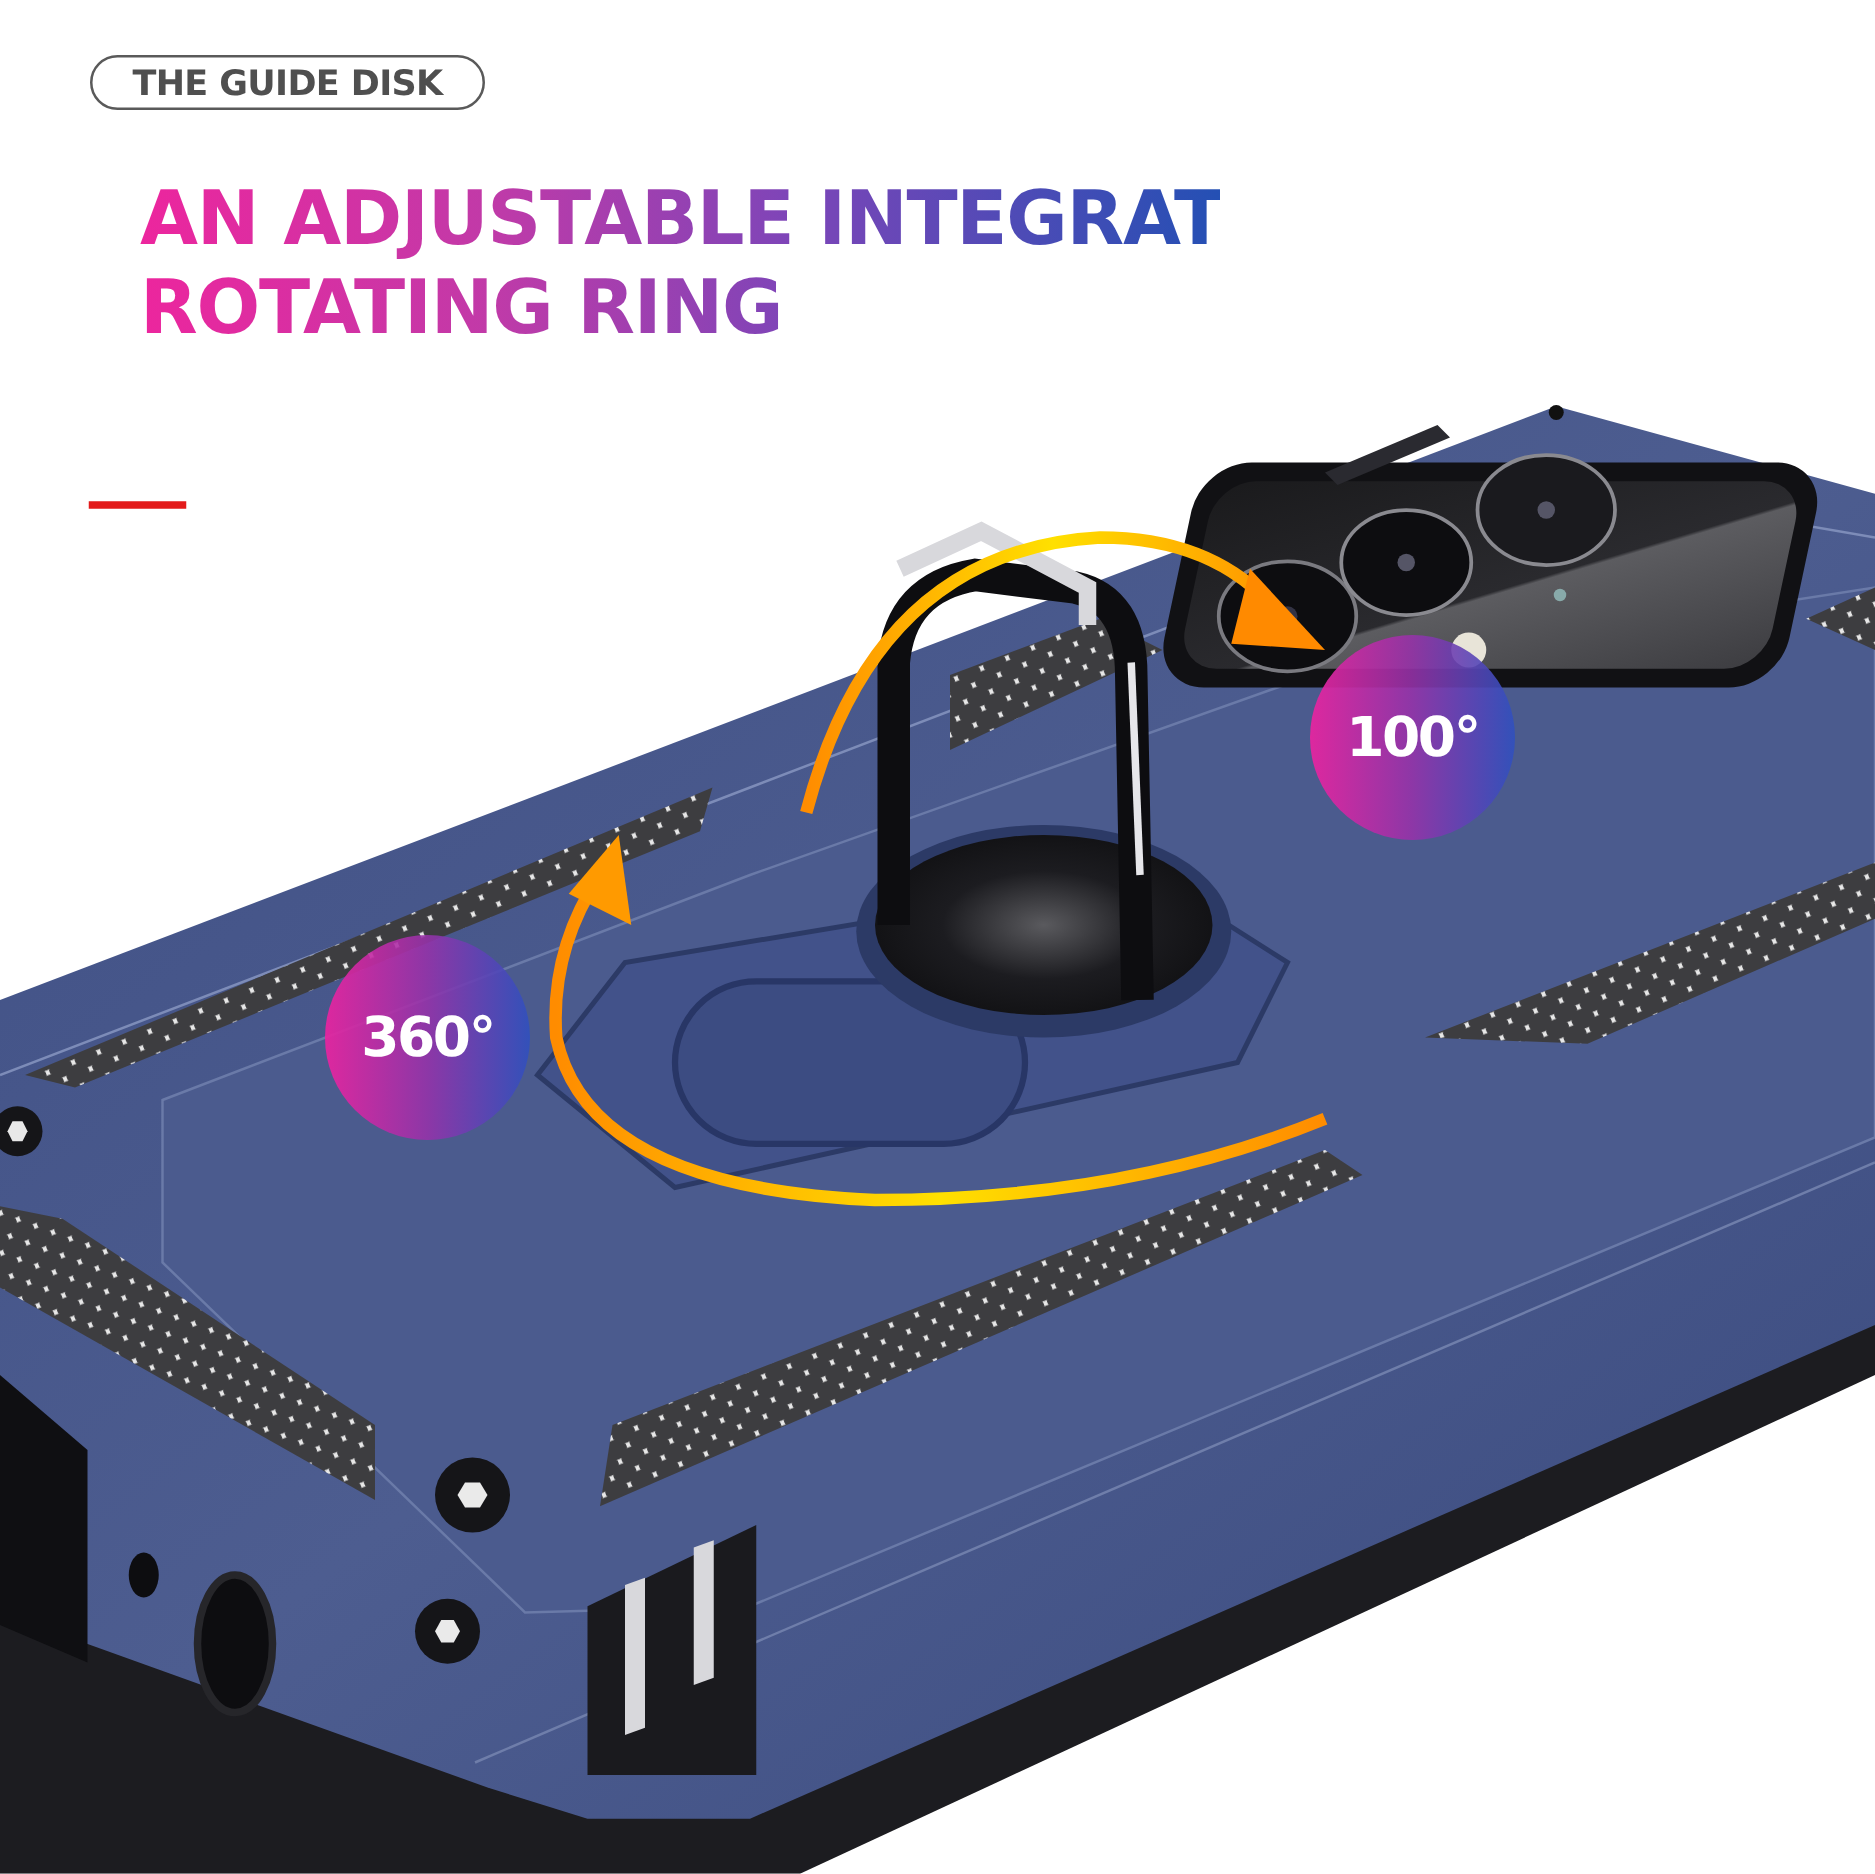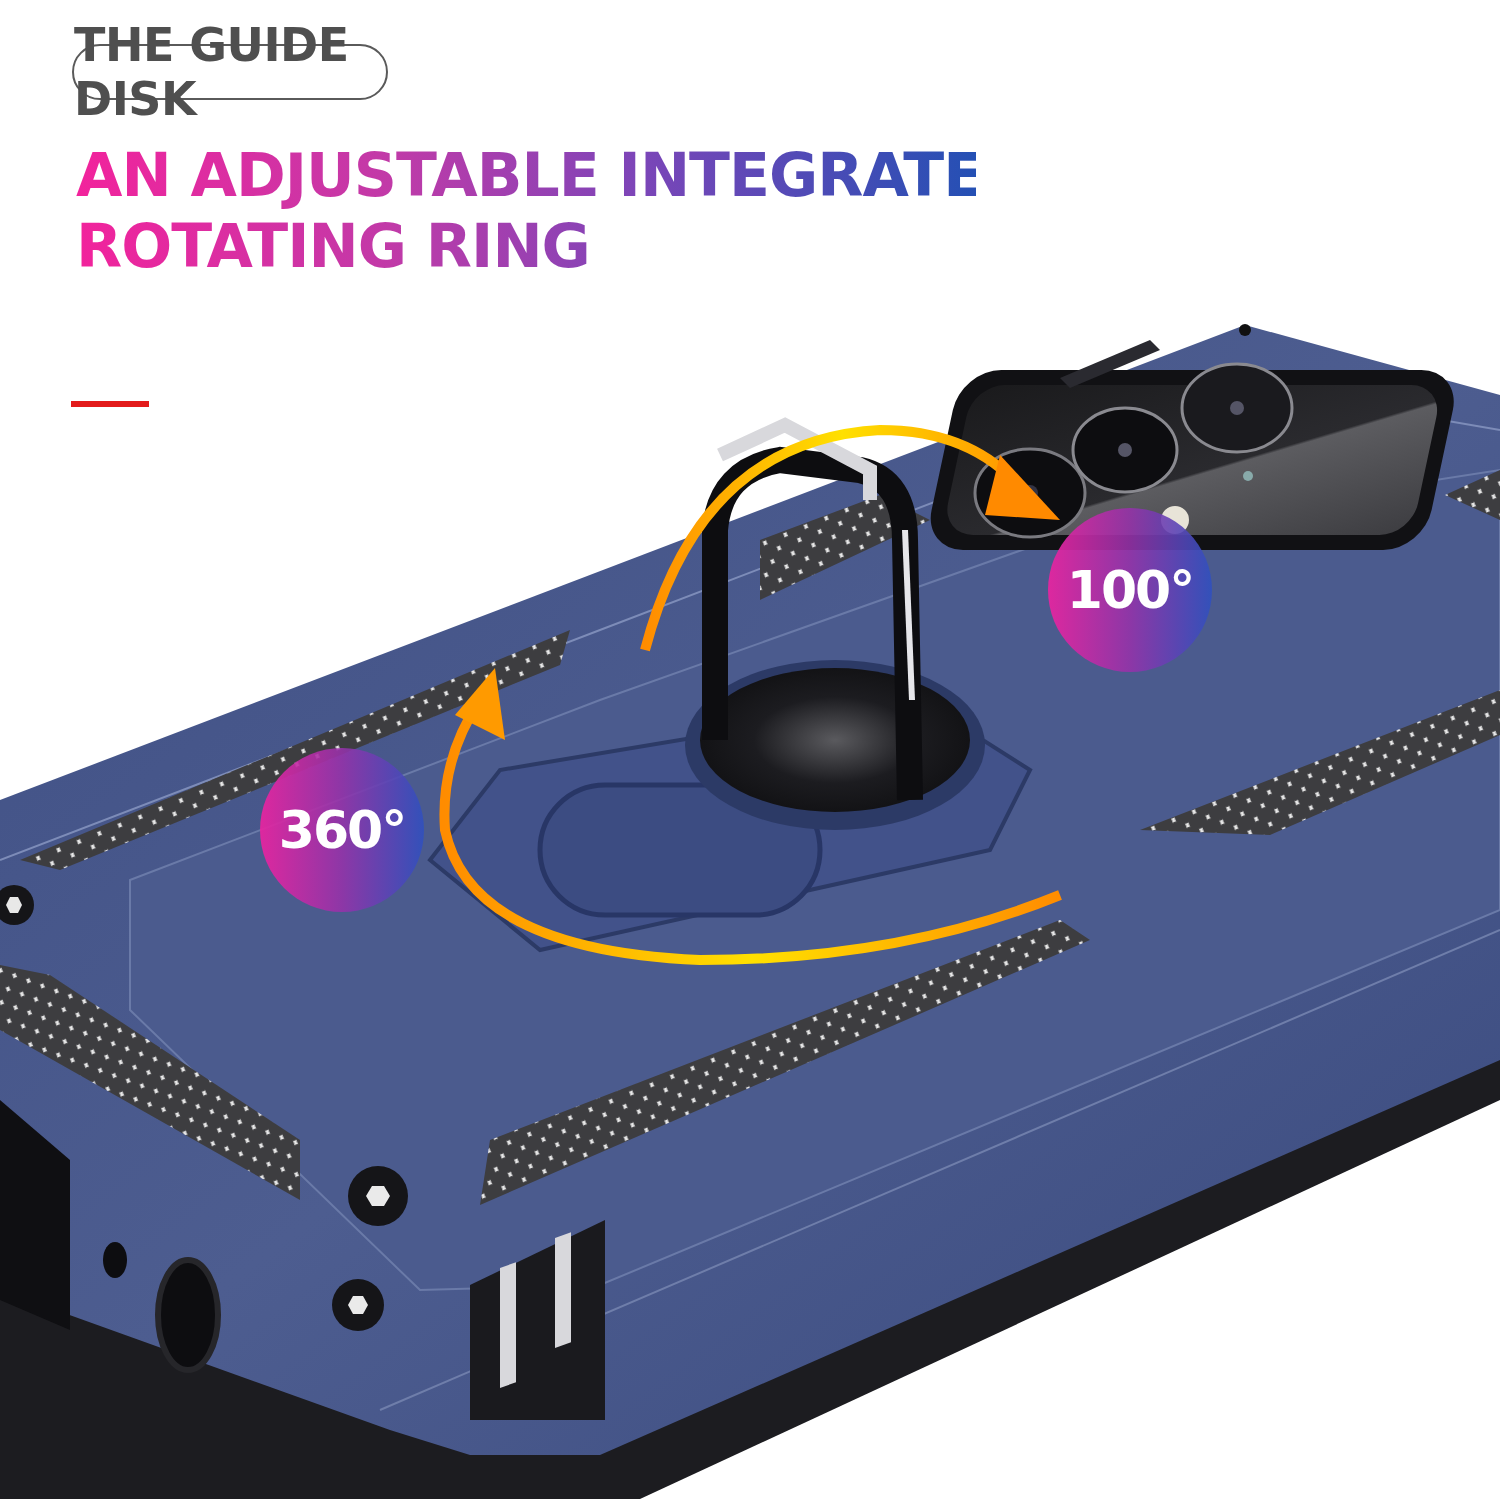--- a/index.html
+++ b/index.html
@@ -3,42 +3,42 @@
   <meta charset="utf-8">
   <style>
     html, body { margin: 0; padding: 0; }
     body {
       width: 1500px; height: 1499px; position: relative; overflow: hidden;
       background: #ffffff;
       font-family: "Liberation Sans", "DejaVu Sans", sans-serif;
     }
     .scene { position: absolute; left: 0; top: 0; width: 1500px; height: 1499px; }
     .pill {
-      position: absolute; left: 72px; top: 44px; width: 316px; height: 56px;
+      position: absolute; left: 72px; top: 44px; width: 316px; height: 44px;
       border: 2px solid #5a5a5a; border-radius: 34px; box-sizing: border-box;
       display: flex; align-items: center; justify-content: center;
       font-family: "DejaVu Sans", sans-serif; font-weight: bold;
-      font-size: 46px; color: #4f4f4f; letter-spacing: -0.5px;
+      font-size: 28px; color: #4f4f4f; letter-spacing: -0.5px;
       background: #fff;
     }
     .headline {
       position: absolute; left: 76px; top: 140px;
       font-family: "DejaVu Sans", sans-serif; font-weight: bold;
       font-size: 60px; line-height: 71px; letter-spacing: -1px;
       background: linear-gradient(90deg, #f2239c 0%, #c13aa8 35%, #7d45b8 62%, #2450b4 100%);
       -webkit-background-clip: text; background-clip: text; color: transparent;
       width: 900px;
     }
-    .headline div { white-space: nowrap; }
+    .headline div { white-space: nowrap; margin-left: 36px; }
     .accent-bar { position: absolute; left: 71px; top: 401px; width: 78px; height: 6px; background: #e31b1b; }
     .badge {
       position: absolute; border-radius: 50%;
       display: flex; align-items: center; justify-content: center;
       color: #fff; font-family: "DejaVu Sans", sans-serif; font-weight: bold;
-      font-size: 52px; letter-spacing: -2px;
+      font-size: 44px; letter-spacing: -2px;
       background: linear-gradient(90deg, rgba(232,36,160,0.93) 0%, rgba(150,50,170,0.88) 50%, rgba(48,80,190,0.9) 100%);
     }
     .badge-100 { left: 1048px; top: 508px; width: 164px; height: 164px; }
     .badge-360 { left: 260px; top: 748px; width: 164px; height: 164px; }
   </style>
 </head>
 <body>
 
 <div class="scene">
   <svg width="1500" height="1499" viewBox="0 0 1500 1499" xmlns="http://www.w3.org/2000/svg">

